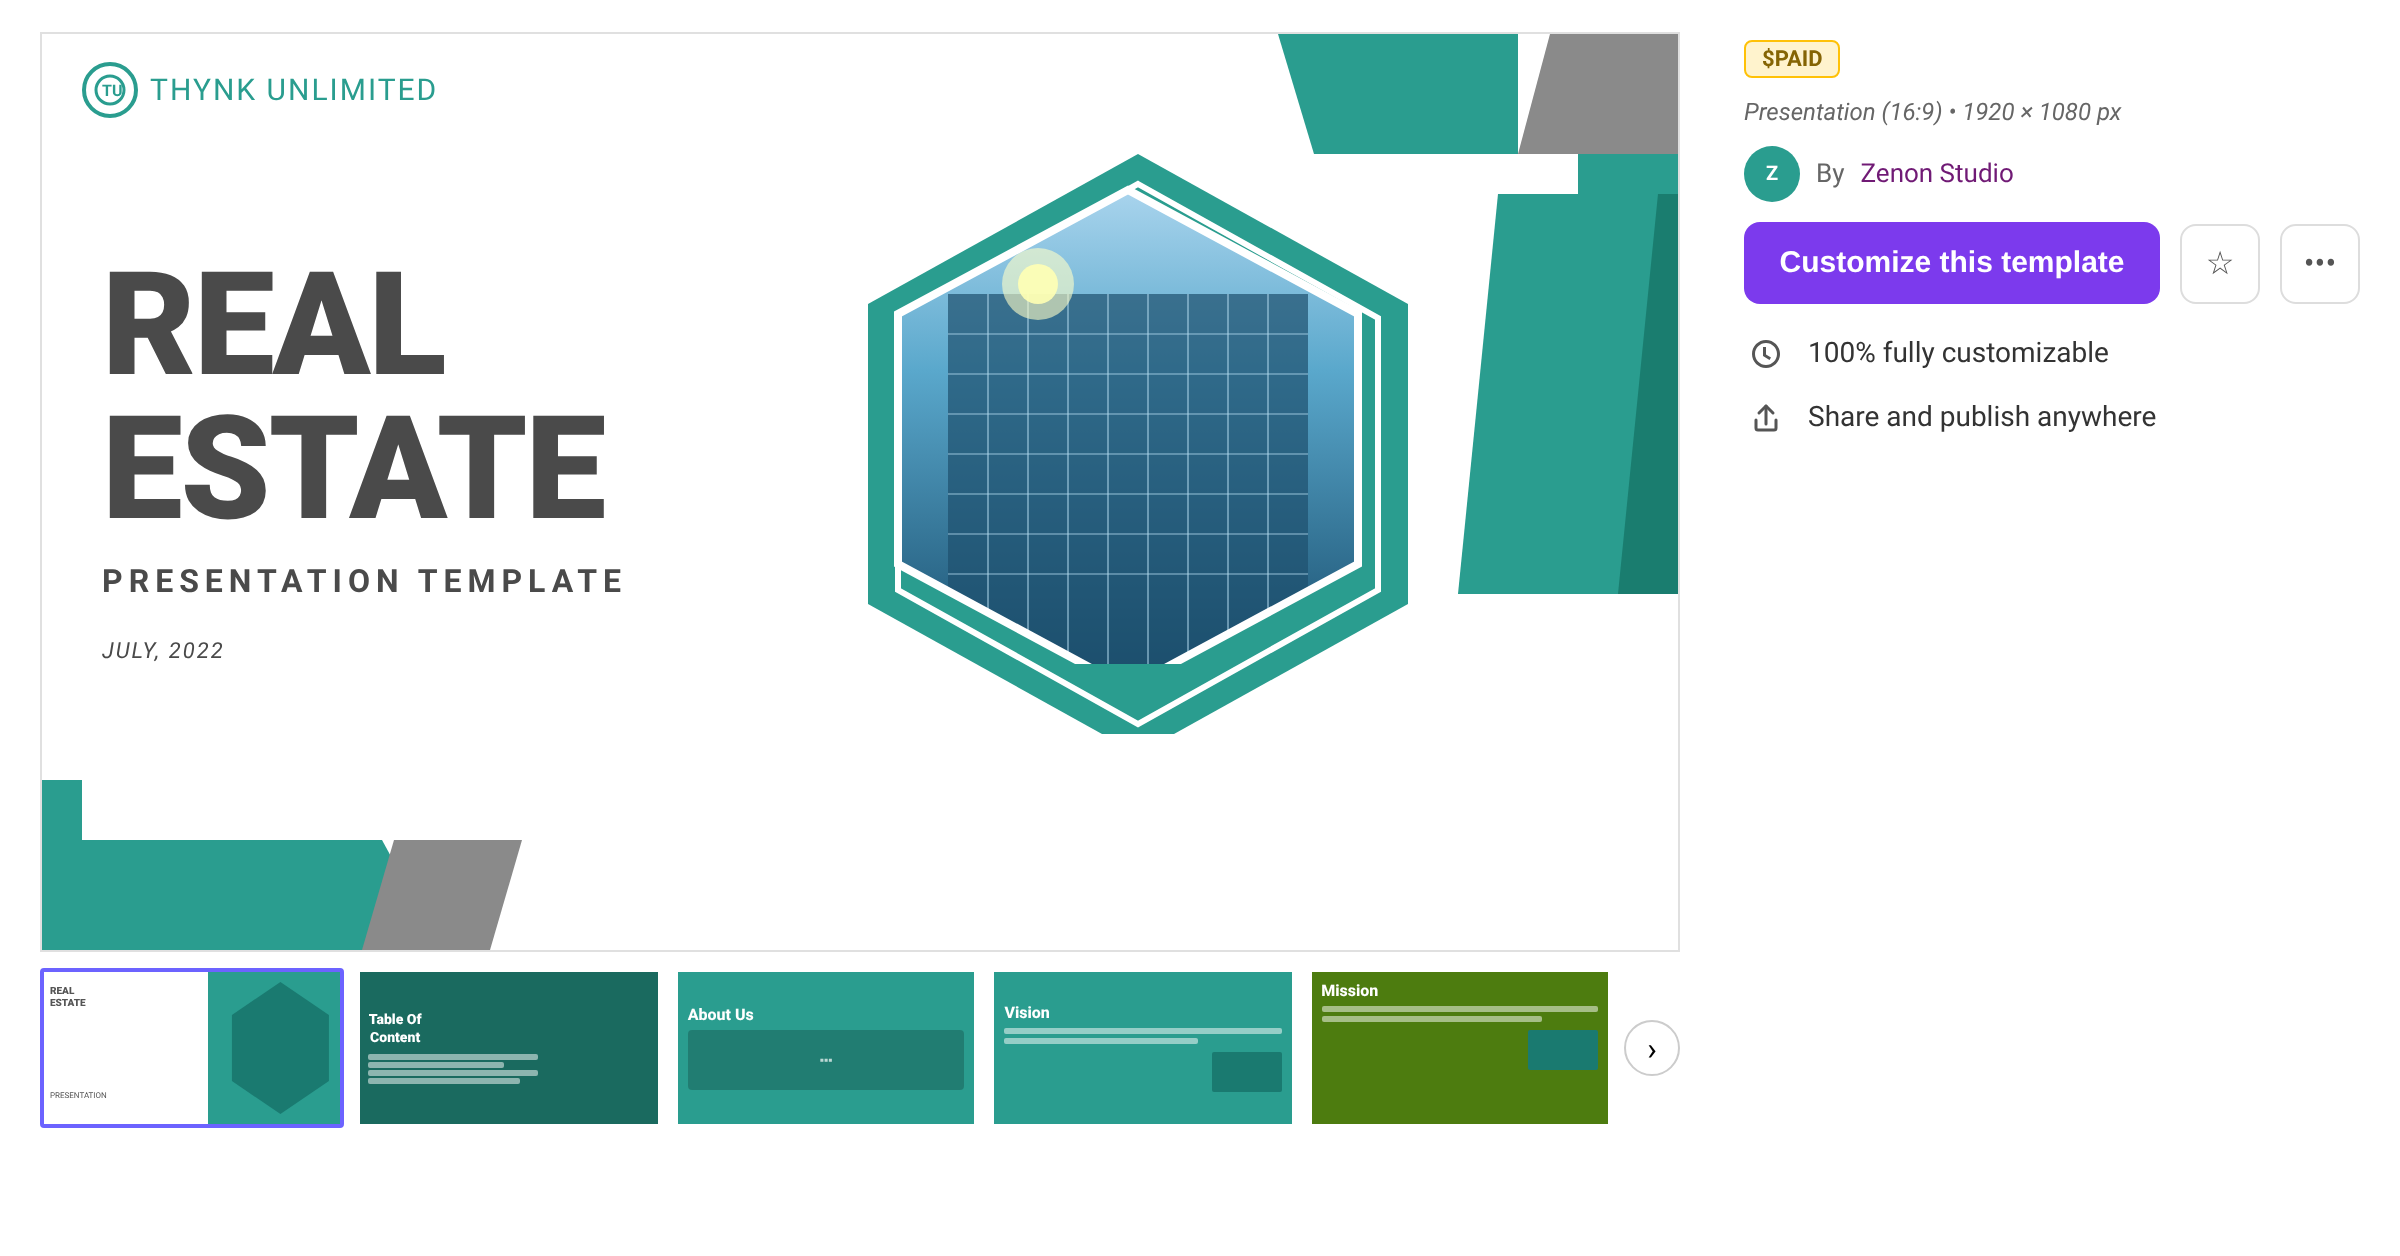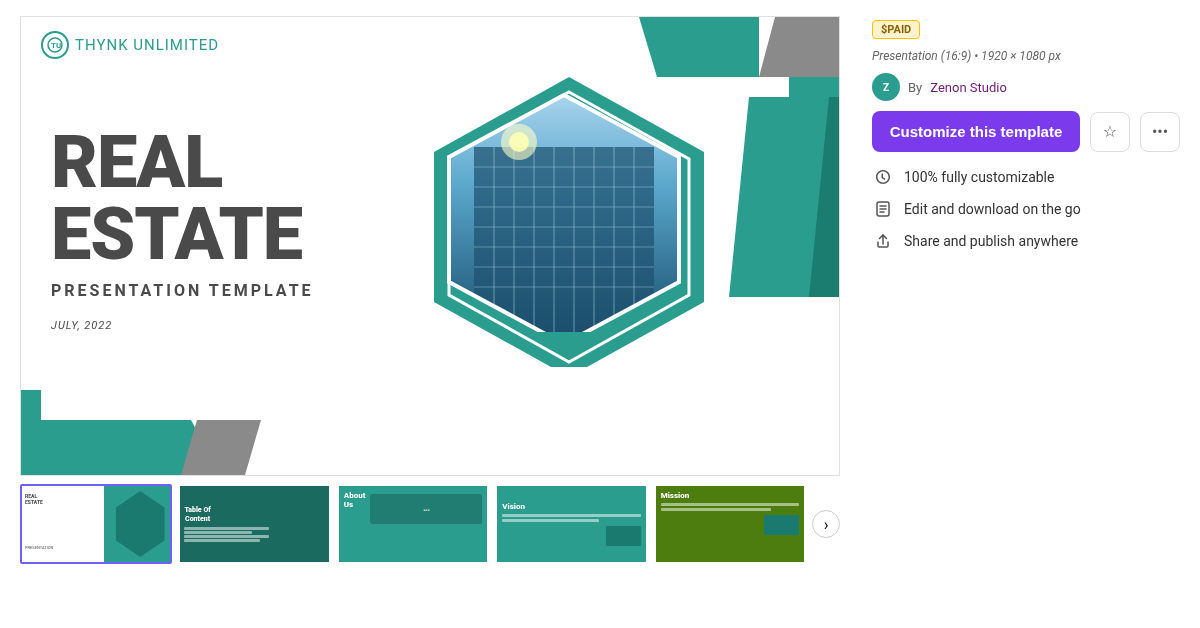--- a/index.html
+++ b/index.html
@@ -456,21 +456,21 @@
           <div style="display:flex;flex-direction:column;gap:1px;width:60%;margin-top:2px;">
             <div style="height:3px;background:rgba(255,255,255,0.5);border-radius:1px;"></div>
             <div style="height:3px;background:rgba(255,255,255,0.5);border-radius:1px;width:80%;"></div>
             <div style="height:3px;background:rgba(255,255,255,0.5);border-radius:1px;"></div>
             <div style="height:3px;background:rgba(255,255,255,0.5);border-radius:1px;width:90%;"></div>
           </div>
         </div>
       </div>
 
       <div class="thumb">
-        <div style="width:100%;height:100%;background:#2a9d8f;display:flex;flex-direction:row;align-items:flex-start;justify-content:center;padding:5px;">
+        <div style="width:100%;height:100%;background:#2a9d8f;display:flex;flex-direction:column;align-items:flex-start;justify-content:center;padding:5px;">
           <div style="font-size:8px;font-weight:800;color:white;">About Us</div>
           <div style="margin-top:3px;width:100%;height:30px;background:rgba(0,0,0,0.2);border-radius:2px;display:flex;align-items:center;justify-content:center;">
             <div style="font-size:6px;color:rgba(255,255,255,0.7);">▪▪▪</div>
           </div>
         </div>
       </div>
 
       <div class="thumb">
         <div style="width:100%;height:100%;background:#2a9d8f;display:flex;flex-direction:column;align-items:flex-start;justify-content:center;padding:5px;">
           <div style="font-size:8px;font-weight:800;color:white;">Vision</div>
@@ -532,31 +532,20 @@
           <svg width="18" height="18" viewBox="0 0 18 18" fill="none">
             <path d="M9 2C5.13 2 2 5.13 2 9s3.13 7 7 7 7-3.13 7-7-3.13-7-7-7zm0 12.5c-3.03 0-5.5-2.47-5.5-5.5S5.97 3.5 9 3.5s5.5 2.47 5.5 5.5-2.47 5.5-5.5 5.5z" fill="#555"></path>
             <path d="M9 5.5v3.75l2.5 1.5-.75 1.25-3.25-2V5.5H9z" fill="#555"></path>
           </svg>
         </div>
         <span class="feature-text">100% fully customizable</span>
       </div>
       <div class="feature-item">
         <div class="feature-icon">
           <svg width="18" height="18" viewBox="0 0 18 18" fill="none">
-            <rect x="3" y="2" width="12" height="14" rx="2" stroke="#555" stroke-width="1.5" fill="none"></rect>
-            <line x1="6" y1="6" x2="12" y2="6" stroke="#555" stroke-width="1.5" stroke-linecap="round"></line>
-            <line x1="6" y1="9" x2="12" y2="9" stroke="#555" stroke-width="1.5" stroke-linecap="round"></line>
-            <line x1="6" y1="12" x2="10" y2="12" stroke="#555" stroke-width="1.5" stroke-linecap="round"></line>
-          </svg>
-        </div>
-        <span class="feature-text">Edit and download on the go</span>
-      </div>
-      <div class="feature-item">
-        <div class="feature-icon">
-          <svg width="18" height="18" viewBox="0 0 18 18" fill="none">
             <path d="M9 3L9 12" stroke="#555" stroke-width="1.5" stroke-linecap="round"></path>
             <path d="M5.5 6.5L9 3L12.5 6.5" stroke="#555" stroke-width="1.5" stroke-linecap="round" stroke-linejoin="round"></path>
             <path d="M4 10v4a1 1 0 001 1h8a1 1 0 001-1v-4" stroke="#555" stroke-width="1.5" stroke-linecap="round"></path>
           </svg>
         </div>
         <span class="feature-text">Share and publish anywhere</span>
       </div>
     </div>
   </div>
 </div>

